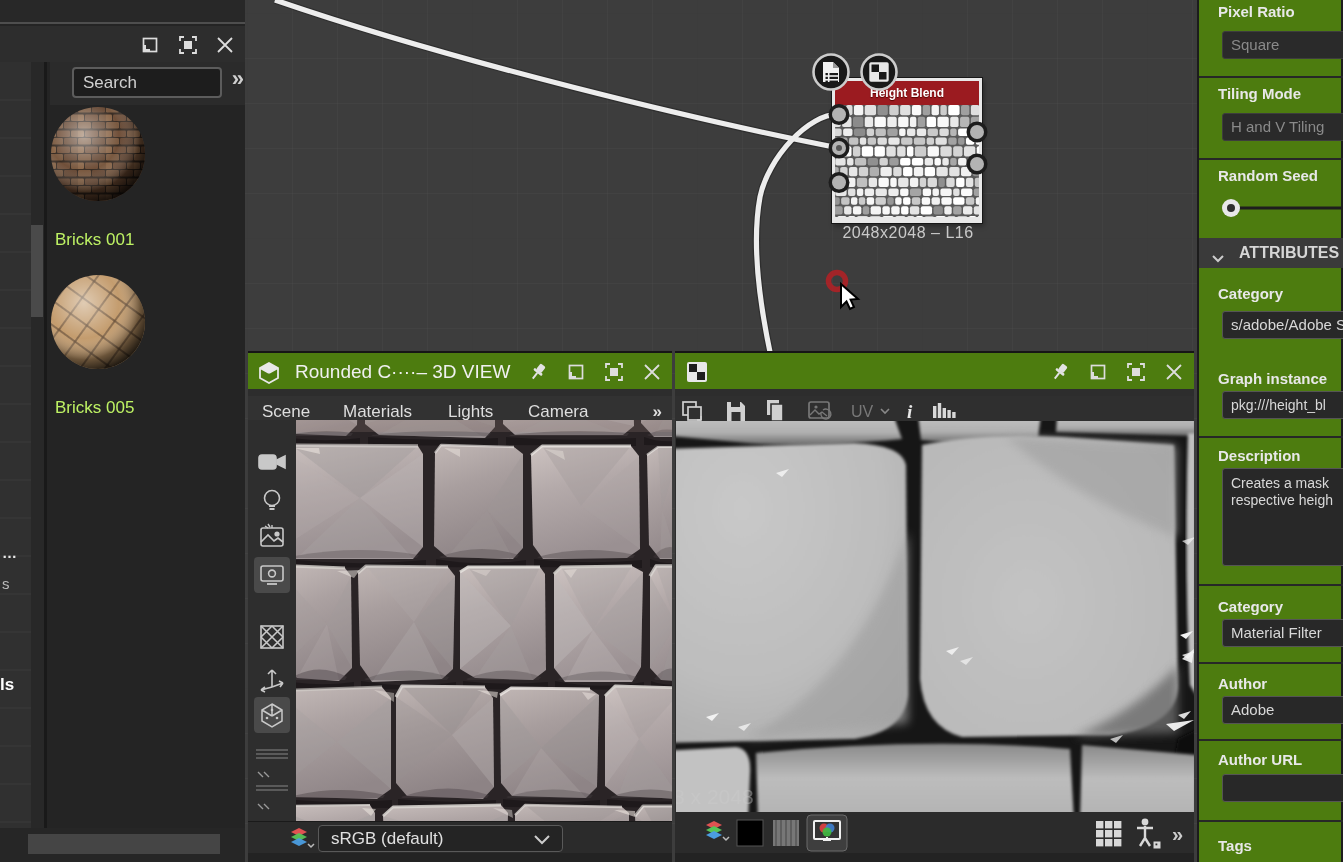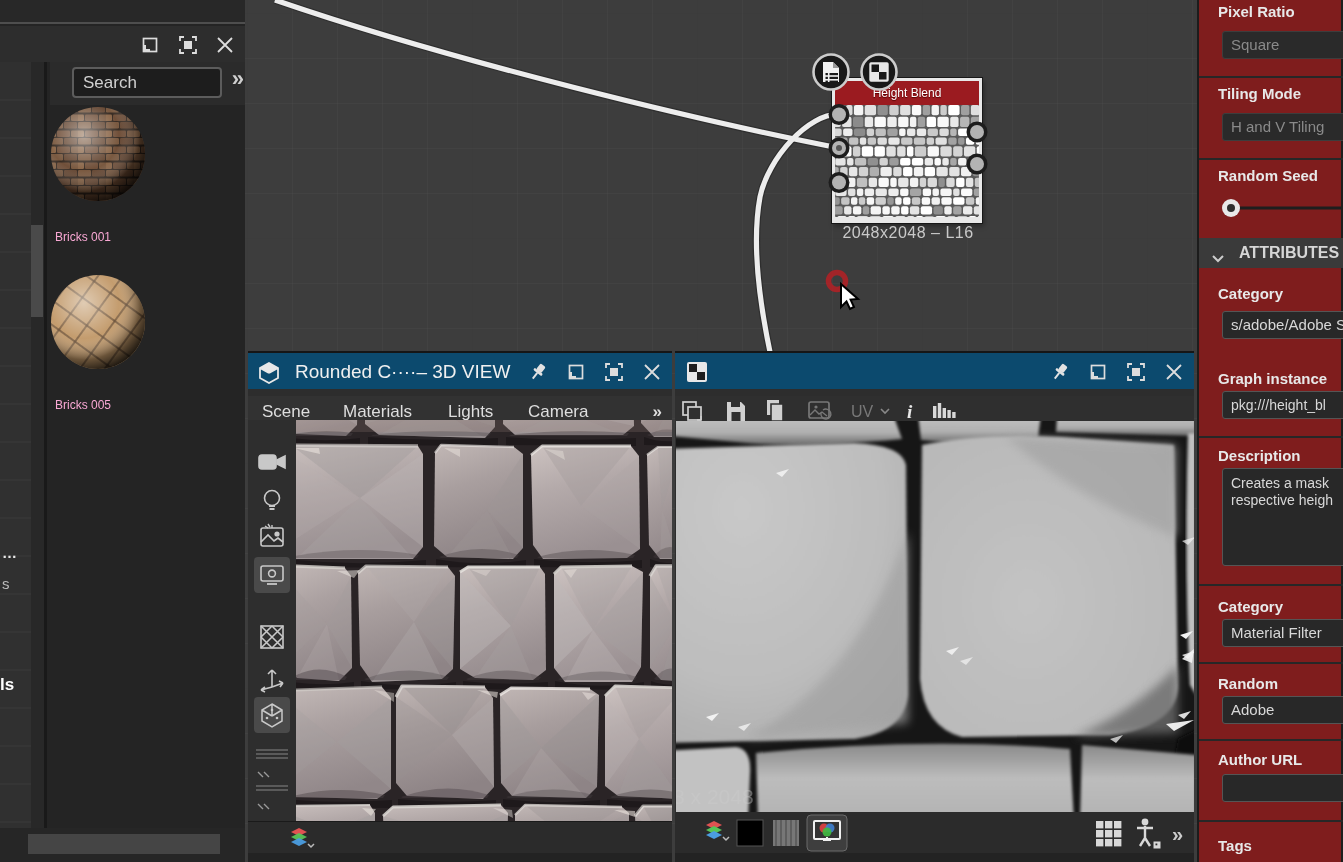--- a/index.html
+++ b/index.html
@@ -20,56 +20,56 @@
     color:#c9c9c9; font-size:16px; letter-spacing:0.5px; }
   
   #leftpanel { position:absolute; left:0; top:0; width:245px; height:862px; background:#242424; }
   #lp-top { position:absolute; left:0; top:0; width:245px; height:24px; background:#282828; border-bottom:2px solid #4e4e4e;}
   #lp-head { position:absolute; left:0; top:26px; width:245px; height:36px; background:#2d2d2d; }
   #lp-strip { position:absolute; left:0; top:62px; width:47px; height:800px; background:#303030; border-right:3px solid #191919;}
   #lp-search-row { position:absolute; left:50px; top:62px; width:195px; height:43px; background:#2b2b2b; }
   .searchbox { position:absolute; left:22px; top:5px; width:150px; height:31px; background:#1d1d1d;
     border:2px solid #5c5c5c; border-radius:4px; color:#d0d0d0; font-size:17px; line-height:27px; padding-left:9px; }
   #lp-thumbs { position:absolute; left:50px; top:105px; width:195px; height:723px; background:#242424; }
-  .thumblabel { color:#f9a8d4; font-size:12px; position:absolute; left:5px; }
+  .thumblabel { color:#bef264; font-size:17px; position:absolute; left:5px; }
   #lp-hscroll { position:absolute; left:0; top:828px; width:245px; height:34px; background:#262626; }
   #lp-hthumb { position:absolute; left:28px; top:6px; width:192px; height:20px; background:#454545; }
   
-  #rightpanel { position:absolute; left:1197px; top:0; width:144px; height:862px; background:#7f1d1d;
+  #rightpanel { position:absolute; left:1197px; top:0; width:144px; height:862px; background:#4d7c0f;
     border-left:2px solid #1c1c1c; color:#e4e4e4; }
   .plabel { position:absolute; left:19px; font-size:15px; font-weight:bold; color:#e8e8e8; }
   .pinput { position:absolute; left:23px; width:150px; height:28px; background:#282828;
     border:1px solid #454545; border-radius:3px; font-size:15px; color:#d8d8d8; line-height:26px; padding-left:8px;
     white-space:nowrap; overflow:hidden; }
   .pdim { color:#8a8a8a; background:#2a2a2a; border-color:#3d3d3d; }
   .psep { position:absolute; left:0; width:146px; height:2px; background:#272727; }
   #attrhead { position:absolute; left:0; top:238px; width:146px; height:30px; background:#3a3a3a;
     color:#d6d6d6; font-weight:bold; font-size:16px; line-height:30px; }
   
   .vpanel { position:absolute; top:351px; height:511px; background:#2d2d2d; }
-  .vhead { position:absolute; left:0; top:0; width:100%; height:38px; background:#0c4a6e;
+  .vhead { position:absolute; left:0; top:0; width:100%; height:38px; background:#4d7c0f;
     border-top:2px solid #161616; color:#f0f0f0; font-size:19px; line-height:38px; }
   .vmenu { position:absolute; left:0; top:38px; width:100%; height:31px; background:#323232;
     color:#dedede; font-size:17px; line-height:31px;margin-top:7px; }
   .headicons { position:absolute; top:9px; right:10px; display:flex; gap:18px; }
   .vbottom { position:absolute; left:0; width:100%; background:#2b2b2b; }
   #panel3d { left:248px; width:424px; }
   #panel2d { left:675px; width:519px; }
 </style>
 </head>
 <body>
 <div id="graph">
   <svg id="wires" width="954" height="862" style="position:absolute;left:0;top:0">
     <path d="M30,0 C210,62 460,122 594,148" fill="none" stroke="#1f1f1f" stroke-width="7.6" opacity="0.5"></path>
     <path d="M525,352 C512,290 508,235 515,197 C523,158 564,113 594,114.5" fill="none" stroke="#1f1f1f" stroke-width="7.6" opacity="0.5"></path>
     <path d="M30,0 C210,62 460,122 594,148" fill="none" stroke="#ededed" stroke-width="5.2"></path>
     <path d="M525,352 C512,290 508,235 515,197 C523,158 564,113 594,114.5" fill="none" stroke="#ededed" stroke-width="5.2"></path>
   </svg>
   <div id="node" style="position:absolute;left:587px;top:78px;width:150px;height:145px;background:#e8e8e8;box-shadow:0 0 0 1px #181818, 2px 3px 5px rgba(0,0,0,0.35)">
-    <div style="position:absolute;left:3px;top:3px;width:144px;height:24px;background:#9b1b20;color:#fff;font-size:12px;font-weight:normal;text-align:center;line-height:24px;text-shadow:0 1px 1px #500">Height Blend</div>
+    <div style="position:absolute;left:3px;top:3px;width:144px;height:24px;background:#9b1b20;color:#fff;font-size:12px;font-weight:bold;text-align:center;line-height:24px;text-shadow:0 1px 1px #500">Height Blend</div>
     <svg width="144" height="112" viewBox="0 0 146 114" style="position:absolute;left:3px;top:27px;background:#888">
       <rect width="146" height="114" fill="#595959"></rect>
         <rect x="-7" y="0" width="7.5" height="10.5" rx="2" fill="rgb(238,238,238)"></rect>
         <rect x="2" y="0" width="7.5" height="10.5" rx="2" fill="rgb(217,217,217)"></rect>
         <rect x="11" y="0" width="6.5" height="10.5" rx="2" fill="rgb(221,221,221)"></rect>
         <rect x="19" y="0" width="9.5" height="10.5" rx="2" fill="rgb(244,244,244)"></rect>
         <rect x="30" y="0" width="11.5" height="10.5" rx="2" fill="rgb(225,225,225)"></rect>
         <rect x="43" y="0" width="10.5" height="10.5" rx="2" fill="rgb(144,144,144)"></rect>
         <rect x="55" y="0" width="9.5" height="10.5" rx="2" fill="rgb(207,207,207)"></rect>
         <rect x="66" y="0" width="10.5" height="10.5" rx="2" fill="rgb(224,224,224)"></rect>
@@ -374,21 +374,21 @@
   <div class="pinput" style="top:311px;border-color:#555">s/adobe/Adobe S</div>
   <div class="plabel" style="top:370px">Graph instance</div>
   <div class="pinput" style="top:391px;border-color:#555;font-size:14px">pkg:///height_bl</div>
   <div class="psep" style="top:436px"></div>
   <div class="plabel" style="top:447px">Description</div>
   <div class="pinput" style="top:468px;height:98px;border-color:#555;font-size:14px;line-height:17px;padding-top:6px;white-space:normal">Creates a mask respective heigh</div>
   <div class="psep" style="top:584px"></div>
   <div class="plabel" style="top:598px">Category</div>
   <div class="pinput" style="top:619px;border-color:#555">Material Filter</div>
   <div class="psep" style="top:662px"></div>
-  <div class="plabel" style="top:675px">Random</div>
+  <div class="plabel" style="top:675px">Author</div>
   <div class="pinput" style="top:696px;border-color:#555">Adobe</div>
   <div class="psep" style="top:739px"></div>
   <div class="plabel" style="top:751px">Author URL</div>
   <div class="pinput" style="top:774px;border-color:#555"></div>
   <div class="psep" style="top:820px"></div>
   <div class="plabel" style="top:837px">Tags</div>
 </div>
 
 <div id="panel3d" class="vpanel">
   <div class="vhead">
@@ -747,20 +747,25 @@
         <rect x="0" y="0" width="376" height="12" fill="#a89288" opacity="0.20"></rect>
     </svg>
   </div>
   <div class="vbottom" style="top:470px;height:32px;background:#2b2b2b;border-top:1px solid #1a1a1a">
     <svg width="30" height="28" style="position:absolute;left:37px;top:2px" viewBox="0 0 30 28">
       <path d="M6,8 L14,4 L22,8 L14,12 Z" fill="#e05252"></path>
       <path d="M6,13 L14,9 L22,13 L14,17 Z" fill="#57c457" opacity="0.95"></path>
       <path d="M6,18 L14,14 L22,18 L14,22 Z" fill="#4b9de0" opacity="0.95"></path>
       <path d="M23,20 l3,3 l3,-3" stroke="#bbb" fill="none" stroke-width="1.5"></path>
     </svg>
+    <div style="position:absolute;left:70px;top:3px;width:245px;height:27px;background:#242424;border:1px solid #595959;border-radius:4px;color:#e0e0e0;font-size:17px;line-height:25px;padding-left:12px">sRGB (default)
+      <svg width="16" height="10" style="position:absolute;right:12px;top:9px">
+          <path d="M1,1 L8,8 L15,1" fill="none" stroke="#cccccc" stroke-width="2"></path>
+        </svg>
+    </div>
   </div>
   <div class="vbottom" style="top:502px;height:9px;background:#232323"></div>
 </div>
 <div id="panel2d" class="vpanel">
   <div class="vhead">
     <svg width="22" height="22" style="position:absolute;left:11px;top:8px" viewBox="0 0 22 22">
       <rect x="1" y="1" width="20" height="20" rx="2" fill="#e8e8e8"></rect>
       <rect x="3" y="3" width="8" height="8" fill="#1e1e1e"></rect>
       <rect x="11" y="11" width="8" height="8" fill="#1e1e1e"></rect>
     </svg>

